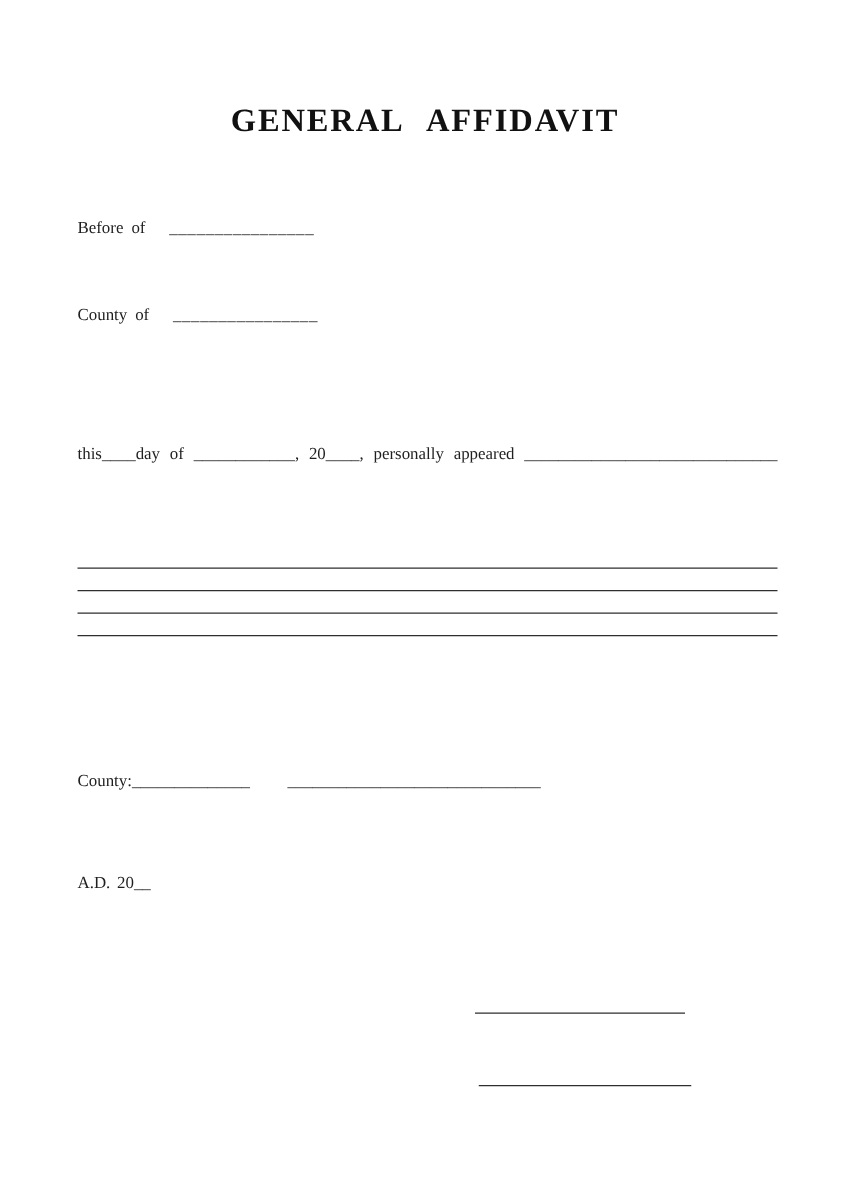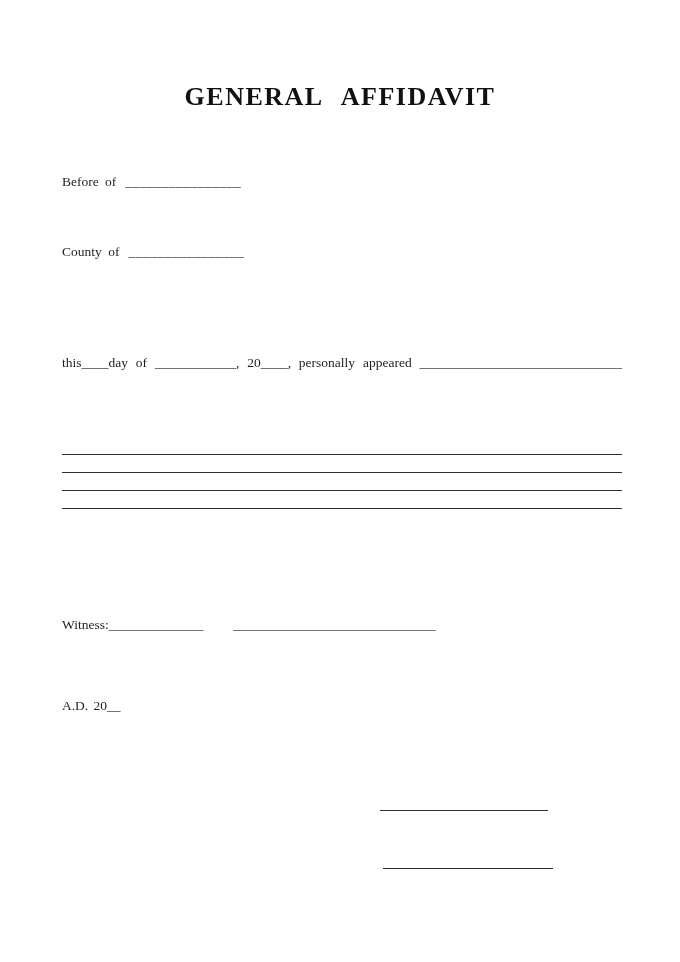--- a/index.html
+++ b/index.html
@@ -25,21 +25,21 @@
     word-spacing: 12px;
     color: #111111;
   }
   .field-line {
     position: absolute;
     left: 62px;
     font-size: 13.5px;
     word-spacing: 3px;
     white-space: nowrap;
   }
-  .field-line .blank { margin-left: 9px; letter-spacing: 0.5px; }
+  .field-line .blank { margin-left: 19px; letter-spacing: 0.5px; }
   .state-line  { top: 174px; }
   .county-line { top: 244px; }
   .body-par {
     position: absolute;
     left: 62px;
     top: 352px;
     width: 560px;
     font-size: 13.5px;
     line-height: 21px;
     word-spacing: 2px;
@@ -98,21 +98,21 @@
   <div class="body-par">
     <div class="jline">this____day of ____________, 20____, personally appeared ______________________________</div>
   </div>
 
   <div class="rule rule-1"></div>
   <div class="rule rule-2"></div>
   <div class="rule rule-3"></div>
   <div class="rule rule-4"></div>
 
   <div class="witness-row">
-    <span>Witness:</span><span class="blank1">______________</span><span class="blank2">______________________________</span>
+    <span>County:</span><span class="blank1">______________</span><span class="blank2">______________________________</span>
   </div>
 
   <div class="sworn-block">
     <div>A.D. 20__</div>
   </div>
 
   <div class="sig sig-1"></div>
   <div class="sig sig-2"></div>
 
 </div>

